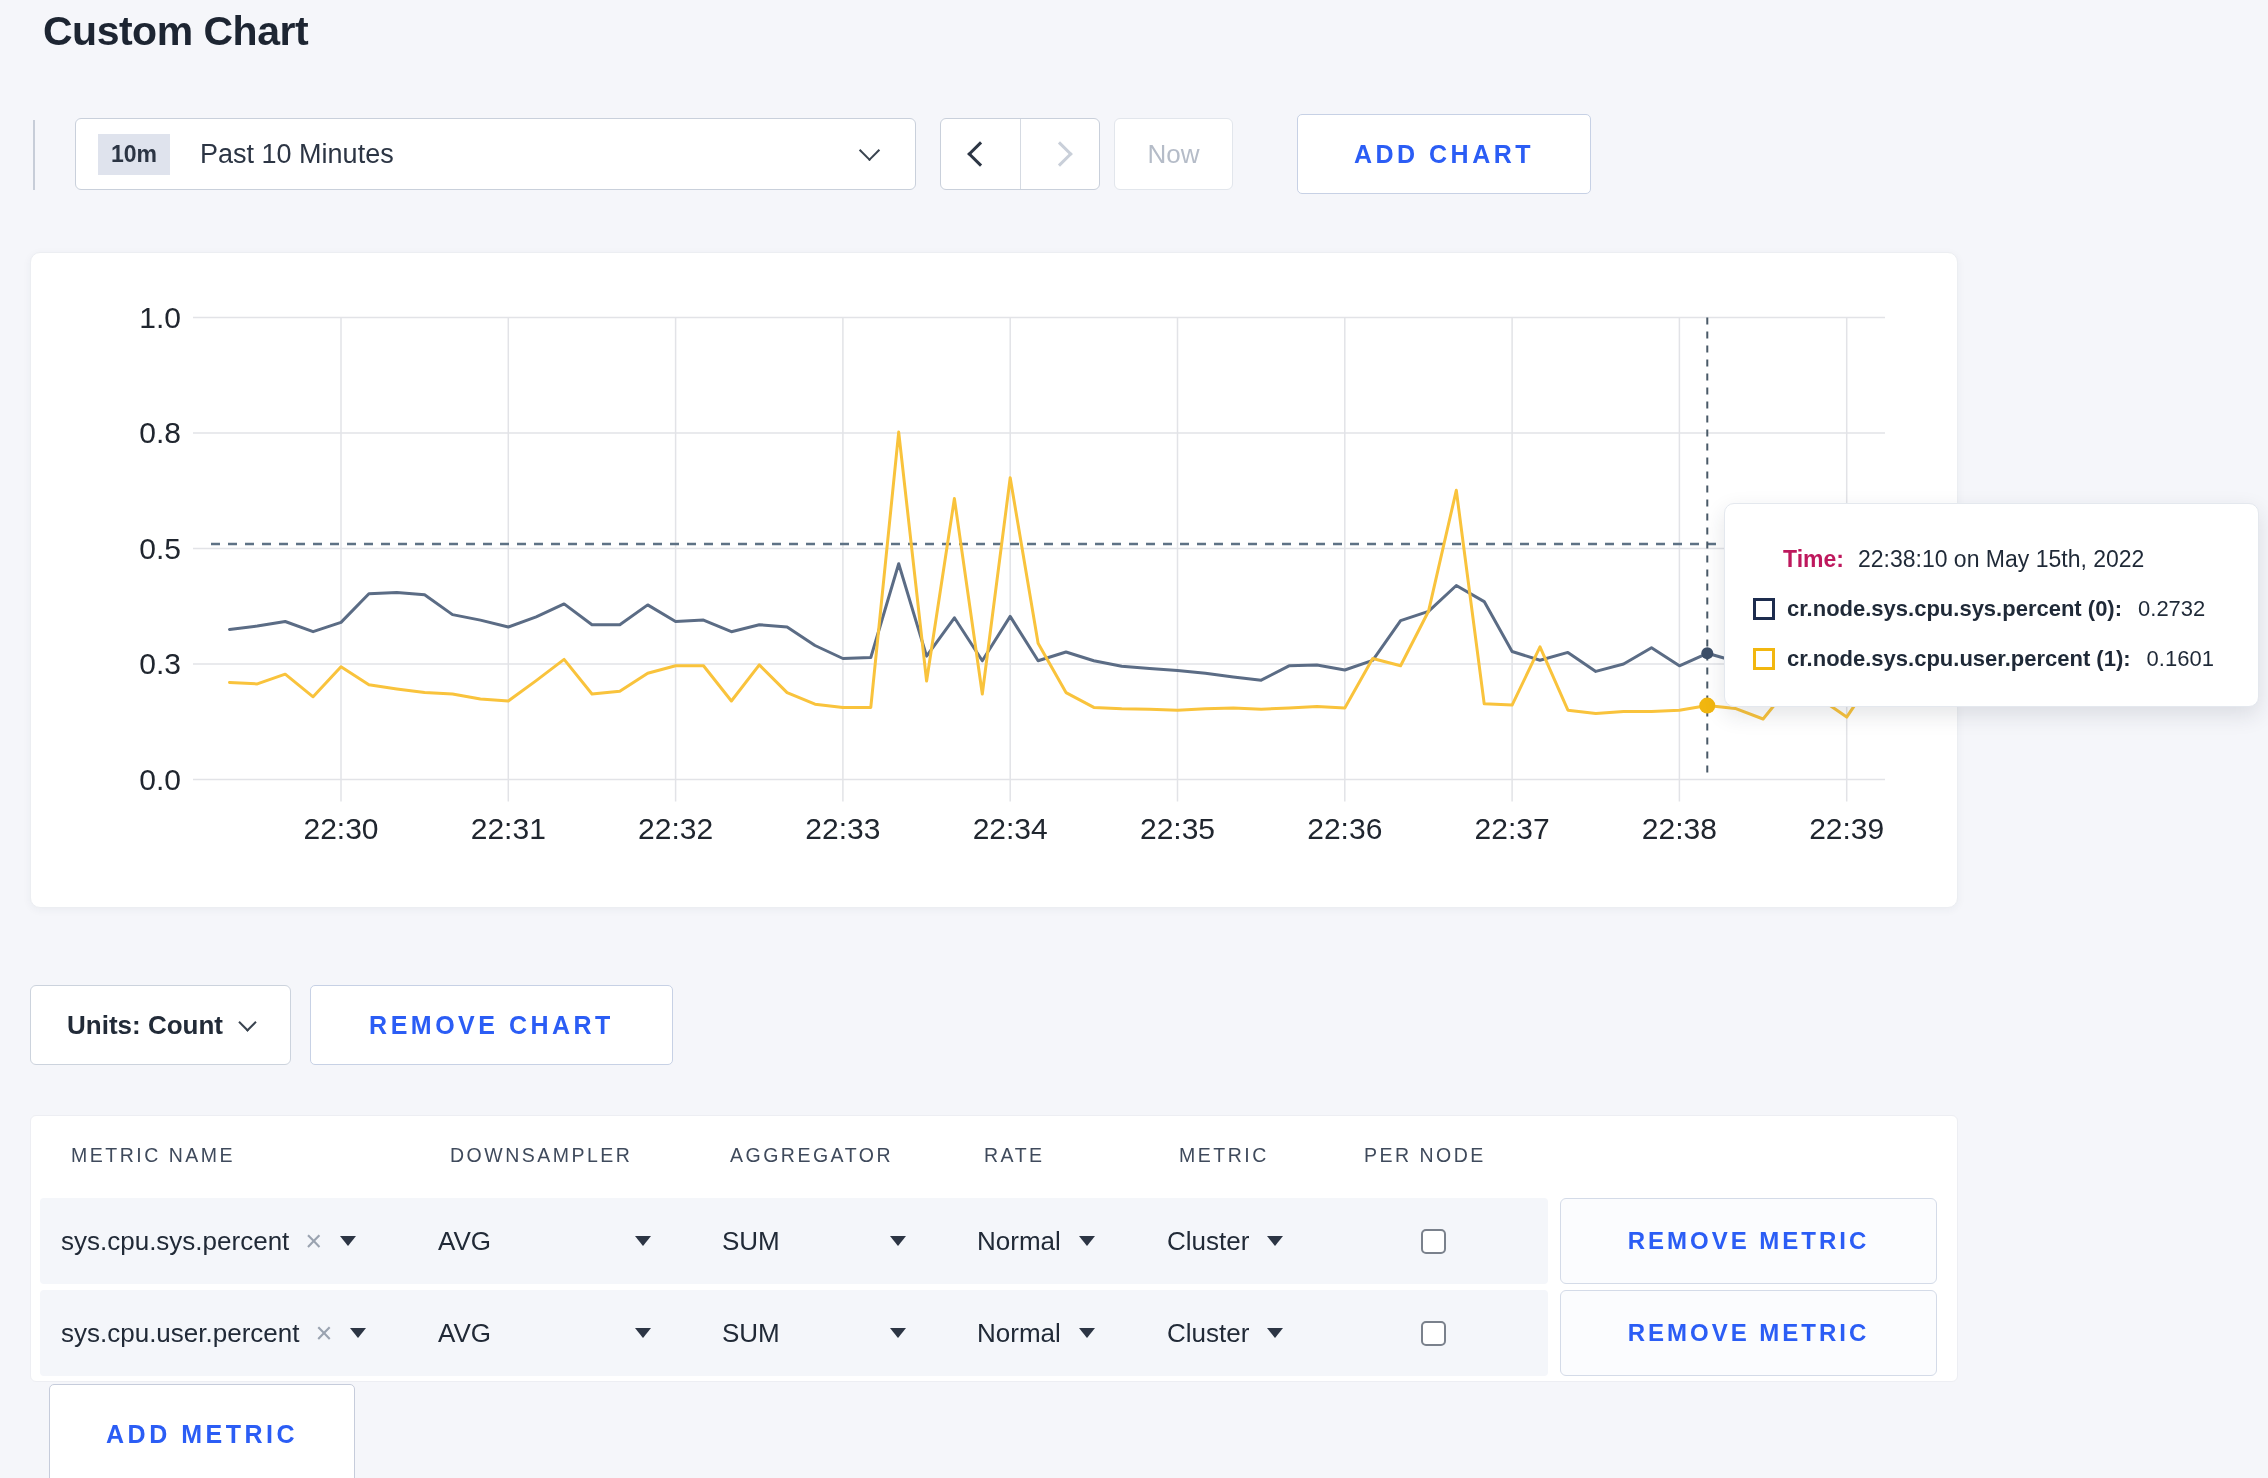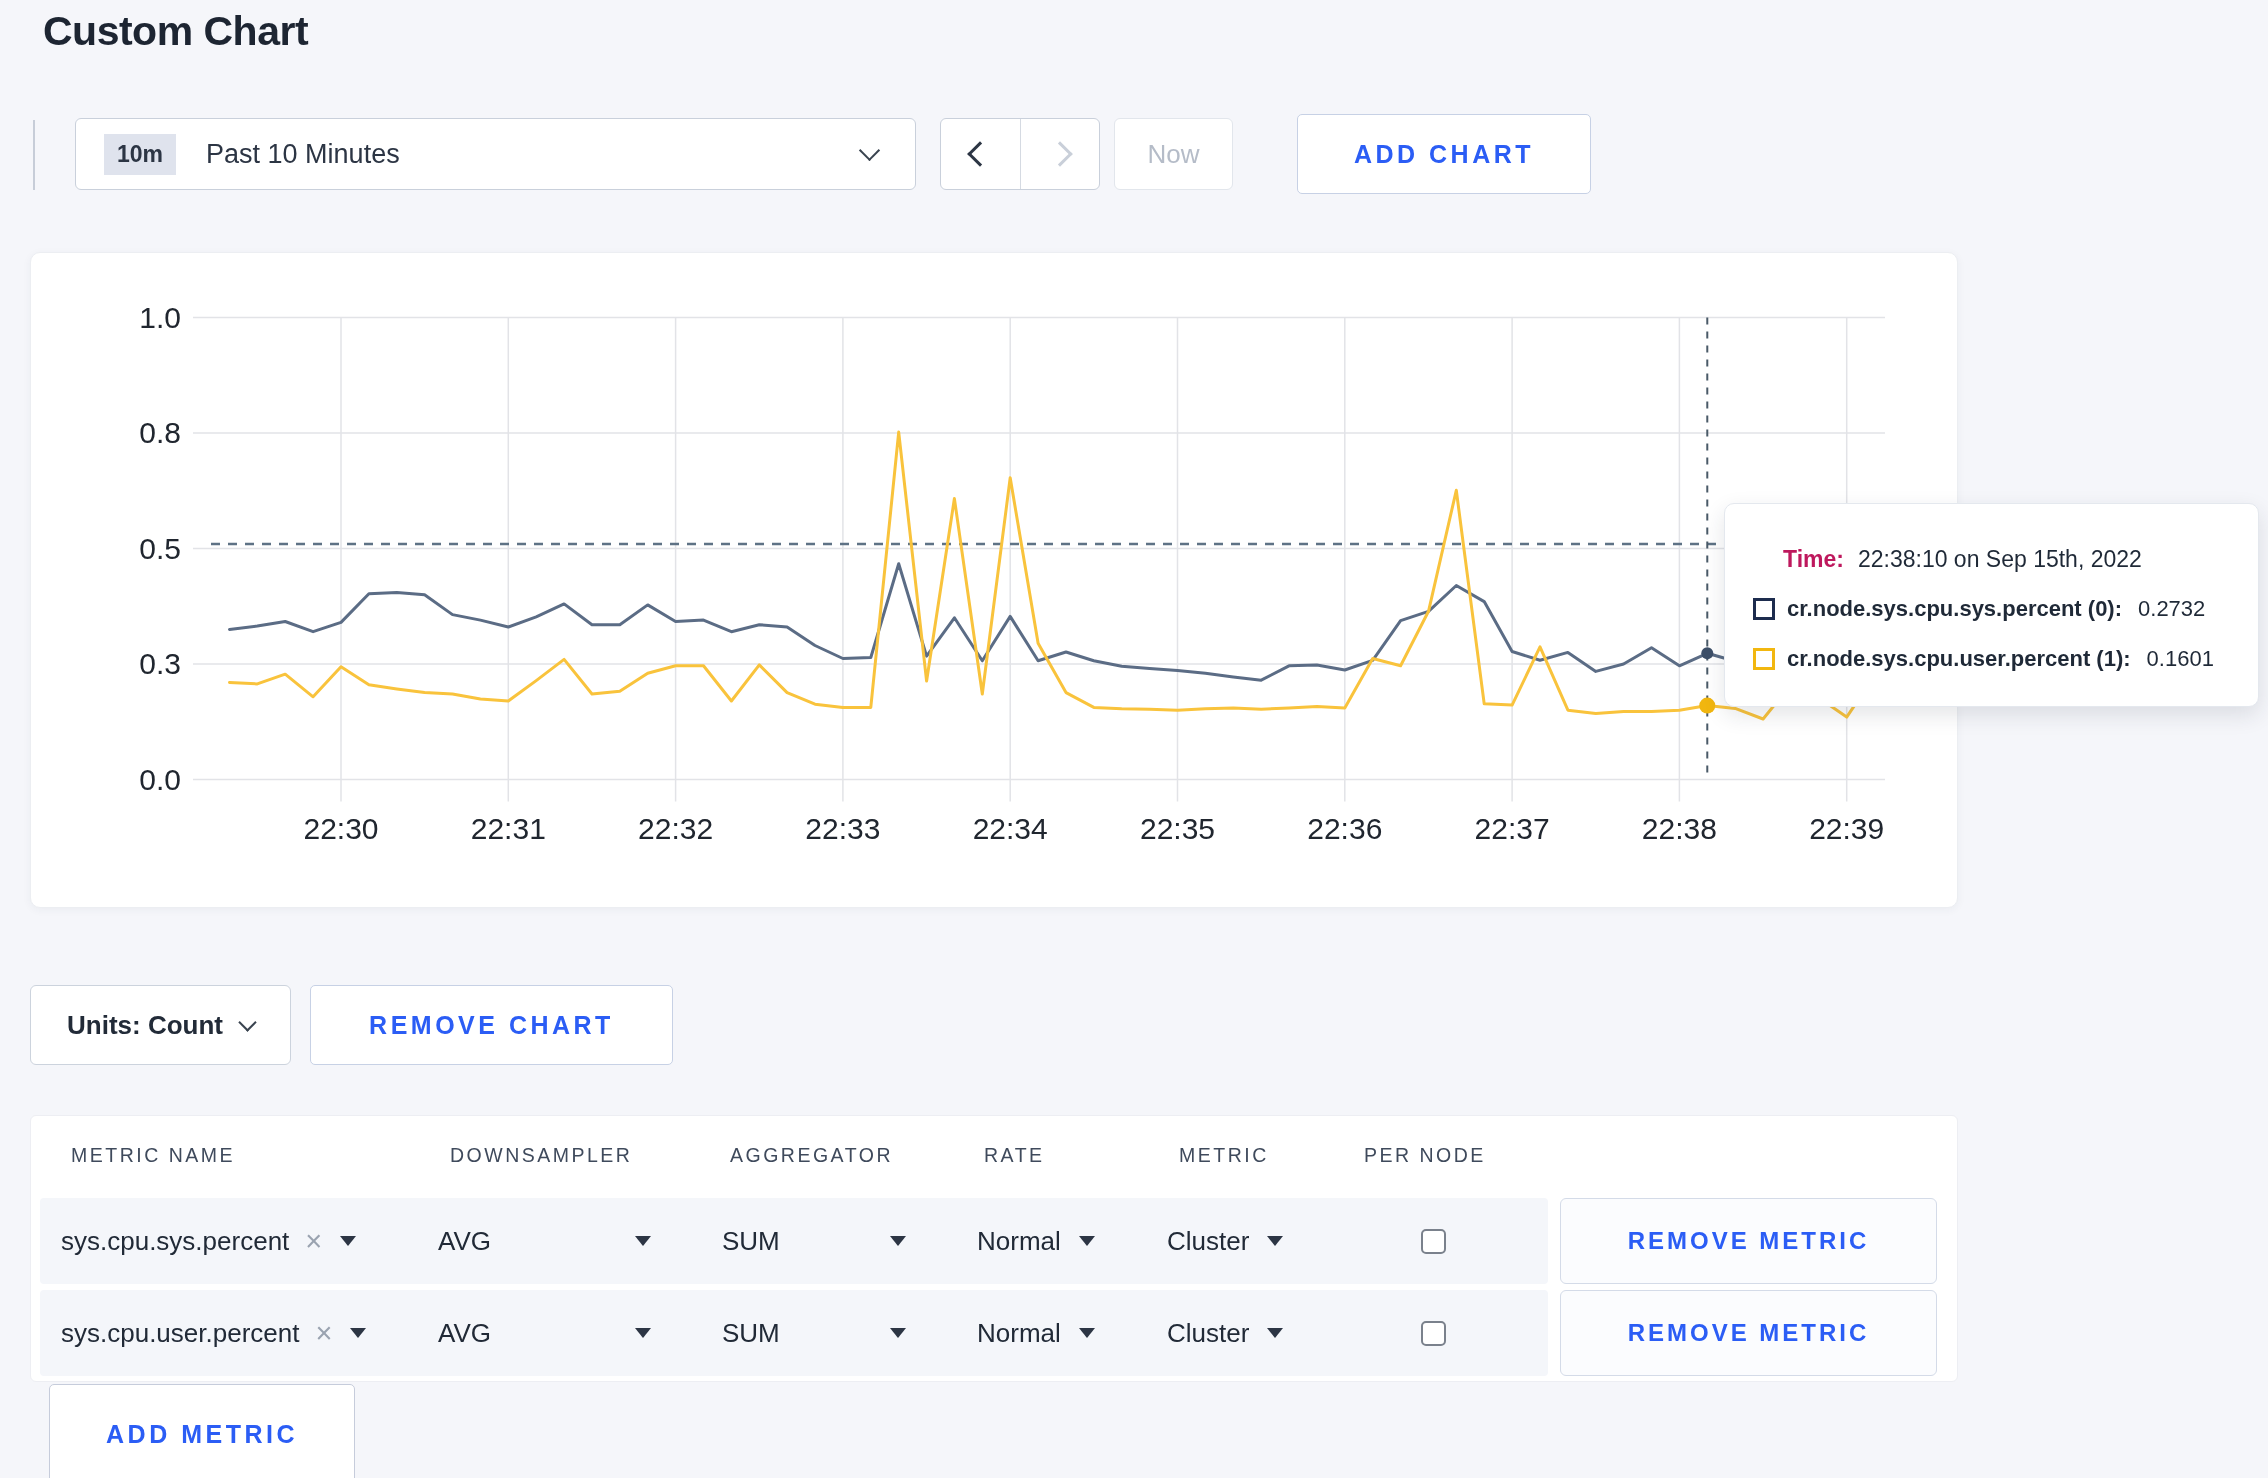--- a/index.html
+++ b/index.html
@@ -11,21 +11,21 @@
   }
   .abs{position:absolute;}
 
   
   .page-title{left:43px;top:8px;font-size:41px;font-weight:600;color:#1d2532;letter-spacing:-0.5px;}
 
   
   .toolbar-divider{left:33px;top:120px;width:2px;height:70px;background:#c7cdd8;}
   .time-selector{left:75px;top:118px;width:841px;height:72px;background:#fff;border:1.5px solid #c9d0db;border-radius:6px;
     display:flex;align-items:center;box-sizing:border-box;cursor:pointer;}
-  .tw-badge{margin-left:28px;background:#dfe3ed;border-radius:0;padding:7px 13px;font-size:23px;font-weight:bold;color:#2c3544;}
+  .tw-badge{margin-left:22px;background:#dfe3ed;border-radius:0;padding:7px 13px;font-size:23px;font-weight:bold;color:#2c3544;}
   .tw-label{margin-left:30px;font-size:27px;color:#2c3544;}
   .chev{display:inline-block;border-style:solid;border-color:#39434f;border-width:0 2.5px 2.5px 0;transform:rotate(45deg);}
   .tw-chev{margin-left:auto;margin-right:38px;width:13px;height:13px;margin-top:-8px;}
   .nav-group{left:940px;top:118px;width:160px;height:72px;background:#fff;border:1.5px solid #c9d0db;border-radius:6px;
     display:flex;box-sizing:border-box;}
   .nav-btn{flex:1;display:flex;align-items:center;justify-content:center;cursor:pointer;}
   .nav-btn + .nav-btn{border-left:1.5px solid #d5dae2;}
   .arr{display:inline-block;width:15px;height:15px;}
   .arr-left{border-left:3.5px solid #2c3544;border-bottom:3.5px solid #2c3544;transform:rotate(45deg);}
   .arr-right{border-right:3.5px solid #c9cfd9;border-top:3.5px solid #c9cfd9;transform:rotate(45deg);}
@@ -140,21 +140,21 @@
       <polyline points="198.5,429.5 226.3,430.9 254.2,421.2 282.1,443.8 310.0,413.8 337.9,431.8 365.8,435.9 393.6,439.6 421.5,441.0 449.4,446.1 477.3,448.0 505.2,427.6 533.1,406.4 561.0,441.0 588.8,438.3 616.7,420.2 644.6,412.8 672.5,412.8 700.4,448.0 728.3,411.9 756.1,439.6 784.0,451.2 811.9,454.4 839.8,454.4 867.7,179.1 895.6,428.1 923.4,245.6 951.3,441.0 979.2,224.8 1007.1,390.2 1035.0,439.6 1062.8,454.4 1090.7,455.8 1118.6,456.3 1146.5,457.2 1174.4,455.8 1202.3,454.9 1230.2,456.3 1258.0,454.9 1285.9,453.5 1313.8,454.9 1341.7,405.5 1369.6,412.8 1397.5,358.3 1425.3,237.3 1453.2,450.7 1481.1,452.1 1509.0,393.9 1536.9,457.2 1564.8,460.4 1592.6,458.6 1620.5,458.6 1648.4,457.2 1676.3,452.5 1704.2,455.4 1732.1,466.0 1759.9,431.8 1787.8,444.7 1815.7,464.1 1843.6,422.6" fill="none" stroke="#f9c33c" stroke-width="3" stroke-linejoin="round" stroke-linecap="round"></polyline>
       <line x1="1676.2833333333333" x2="1676.2833333333333" y1="64.5" y2="526.5" stroke="#4a5a68" stroke-width="2" stroke-dasharray="7 7"></line>
       <circle cx="1676.2833333333333" cy="400.2816" r="6" fill="#3d4f68"></circle>
       <circle cx="1676.2833333333333" cy="452.5338" r="8" fill="#f1b60f"></circle>
     </svg>
 </div>
 
 <div class="abs tooltip">
   <div class="tt-row">
     <span class="tt-time-label">Time:</span>
-    <span class="tt-time-value">22:38:10 on Sep 15th, 2022</span>
+    <span class="tt-time-value">22:38:10 on May 15th, 2022</span>
   </div>
   <div class="tt-row">
     <span class="tt-swatch" id="swatch-0" style="border-color: rgb(29, 44, 78);"></span>
     <span class="tt-name">cr.node.sys.cpu.sys.percent (0):</span>
     <span class="tt-value">0.2732</span>
   </div>
   <div class="tt-row">
     <span class="tt-swatch" id="swatch-1" style="border-color: rgb(242, 183, 15);"></span>
     <span class="tt-name">cr.node.sys.cpu.user.percent (1):</span>
     <span class="tt-value">0.1601</span>

